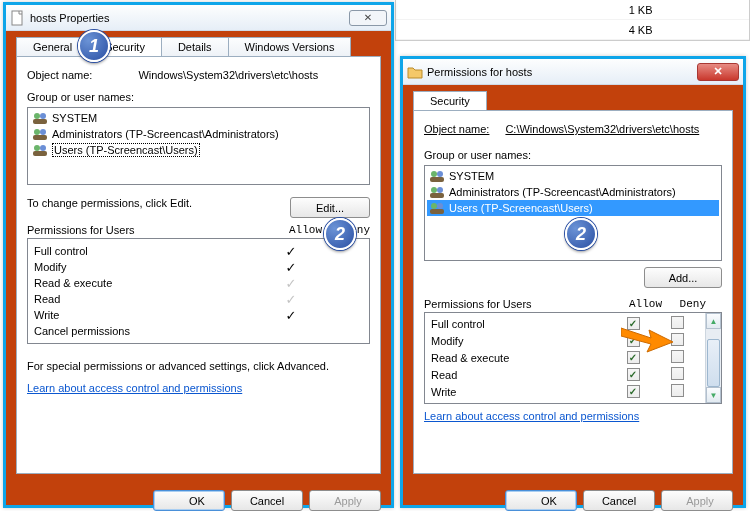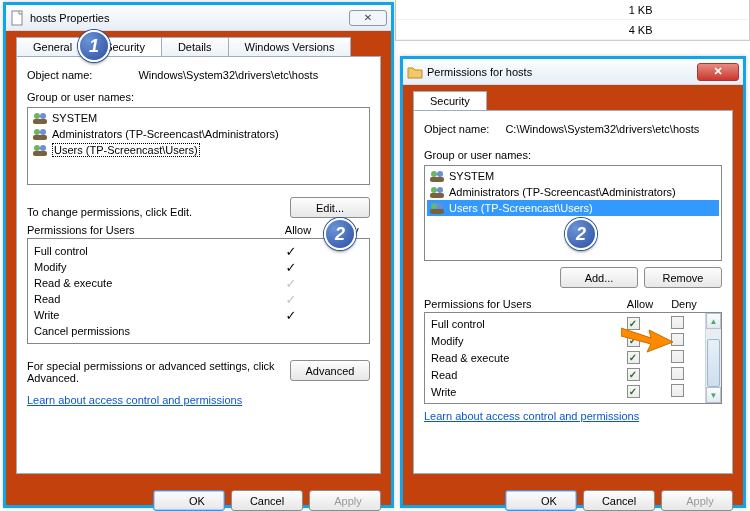--- a/index.html
+++ b/index.html
@@ -32,21 +32,21 @@
   .li.sel { background: #3399ff; color: #fff; }
   .li-icon { width: 16px; height: 14px; display:flex; align-items:center; justify-content:center; }
 
   .btn { min-width: 72px; height: 21px; border: 1px solid #8d8d8d; background: linear-gradient(#fdfdfd,#e7e7e7); border-radius: 3px; padding: 0 10px; cursor: default; }
   .btn.disabled { color: #9a9a9a; padding-left: 16px; }
   .btn.default { border-color: #4a90d9; box-shadow: 0 0 0 1px #a9cef2 inset; padding-left: 26px; }
   .btnrow { display:flex; justify-content:flex-end; gap:6px; margin-top:6px; }
 
   .perm-head { display:flex; margin-top:6px; }
   .perm-head .pname { flex:1; }
-  .perm-head .col { width: 48px; text-align:center; }
+  .perm-head .col { width: 48px; text-align:right;font-family:Liberation Mono, monospace; }
   .perm-list { border: 1px solid #828790; background: #fff; padding:4px 6px; margin-top:2px; }
   .perm-row { display:flex; align-items:center; height: 16px; }
   .perm-row .plabel { flex:1; }
   .perm-row .cell { width:48px; text-align:center; }
 
   
   .chk { font-family: "Segoe UI Symbol", sans-serif; font-size: 13px; line-height: 1; }
   .chk.gray { color: #c3c3c3; }
 
   
@@ -132,21 +132,21 @@
             <span class="li-icon">
               <svg class="people">
                 <circle cx="5" cy="5" r="3" fill="#6bb56b"></circle>
                 <circle cx="11" cy="5" r="3" fill="#6b8fd6"></circle>
                 <rect x="1" y="8" width="14" height="5" rx="2" fill="#7a623e"></rect>
               </svg>
             </span>
             <span style="border:1px dotted #000; padding:0 1px;">Users (TP-Screencast\Users)</span>
           </div>
       </div>
-      <div class="row" style="margin-top:12px; display:flex; align-items:flex-end;">
+      <div class="row" style="margin-top:12px; display:flex; align-items:flex-start;">
         <span style="flex:1;">To change permissions, click Edit.</span>
         <button class="btn" style="min-width:80px;">Edit...</button>
       </div>
       <div class="perm-head">
         <span class="pname">Permissions for Users</span>
         <span class="col">Allow</span>
         <span class="col">Deny</span>
       </div>
       <div class="perm-list" id="w1-perms">
           <div class="perm-row">
@@ -175,21 +175,20 @@
             <span class="cell"></span>
           </div>
           <div class="perm-row">
             <span class="plabel">Cancel permissions</span>
             <span class="cell"></span>
             <span class="cell"></span>
           </div>
         </div>
       <div class="row" style="margin-top:16px; display:flex; align-items:flex-start;">
         <span style="flex:1; padding-right:8px;">For special permissions or advanced settings, click Advanced.</span>
-        <button class="btn" style="min-width:80px;">Advanced</button>
       </div>
       <a class="link">Learn about access control and permissions</a>
     </div>
   </div>
   <div class="footer">
     <button class="btn default">OK</button>
     <button class="btn">Cancel</button>
     <button class="btn disabled">Apply</button>
   </div>
 </div>
@@ -202,21 +201,21 @@
         </svg>
     </span>
     <span class="title-text">Permissions for hosts</span>
     <span class="close-red">✕</span>
   </div>
   <div class="body">
     <div class="tabs">
       <div class="tab active">Security</div>
     </div>
     <div class="tab-panel" style="height:364px; position:relative;">
-      <div class="row" style="margin-top:4px;"><span class="label">Object name:</span><span class="path" style="margin-left:16px;">C:\Windows\System32\drivers\etc\hosts</span></div>
+      <div class="row" style="margin-top:4px;text-decoration:underline;"><span class="label">Object name:</span><span class="path" style="margin-left:16px;">C:\Windows\System32\drivers\etc\hosts</span></div>
       <div class="row" style="margin-top:14px;"><span class="label">Group or user names:</span></div>
       <div class="listbox" style="height:96px;" id="w2-groups">
           <div class="li">
             <span class="li-icon">
               <svg class="people">
                 <circle cx="5" cy="5" r="3" fill="#6bb56b"></circle>
                 <circle cx="11" cy="5" r="3" fill="#6b8fd6"></circle>
                 <rect x="1" y="8" width="14" height="5" rx="2" fill="#7a623e"></rect>
               </svg>
             </span>
@@ -238,21 +237,20 @@
                 <circle cx="5" cy="5" r="3" fill="#6bb56b"></circle>
                 <circle cx="11" cy="5" r="3" fill="#6b8fd6"></circle>
                 <rect x="1" y="8" width="14" height="5" rx="2" fill="#7a623e"></rect>
               </svg>
             </span>
             <span>Users (TP-Screencast\Users)</span>
           </div>
         </div>
       <div class="btnrow">
         <button class="btn" style="min-width:78px;">Add...</button>
-        <button class="btn" style="min-width:78px;">Remove</button>
       </div>
       <div class="perm-head" style="margin-top:10px;">
         <span class="pname">Permissions for Users</span>
         <span class="col" style="width:44px;">Allow</span>
         <span class="col" style="width:44px;">Deny</span>
         <span style="width:16px;"></span>
       </div>
       <div class="perm-list2" style="height:92px;">
         <div class="perm-rows2" id="w2-perms">
             <div class="perm-row2">

